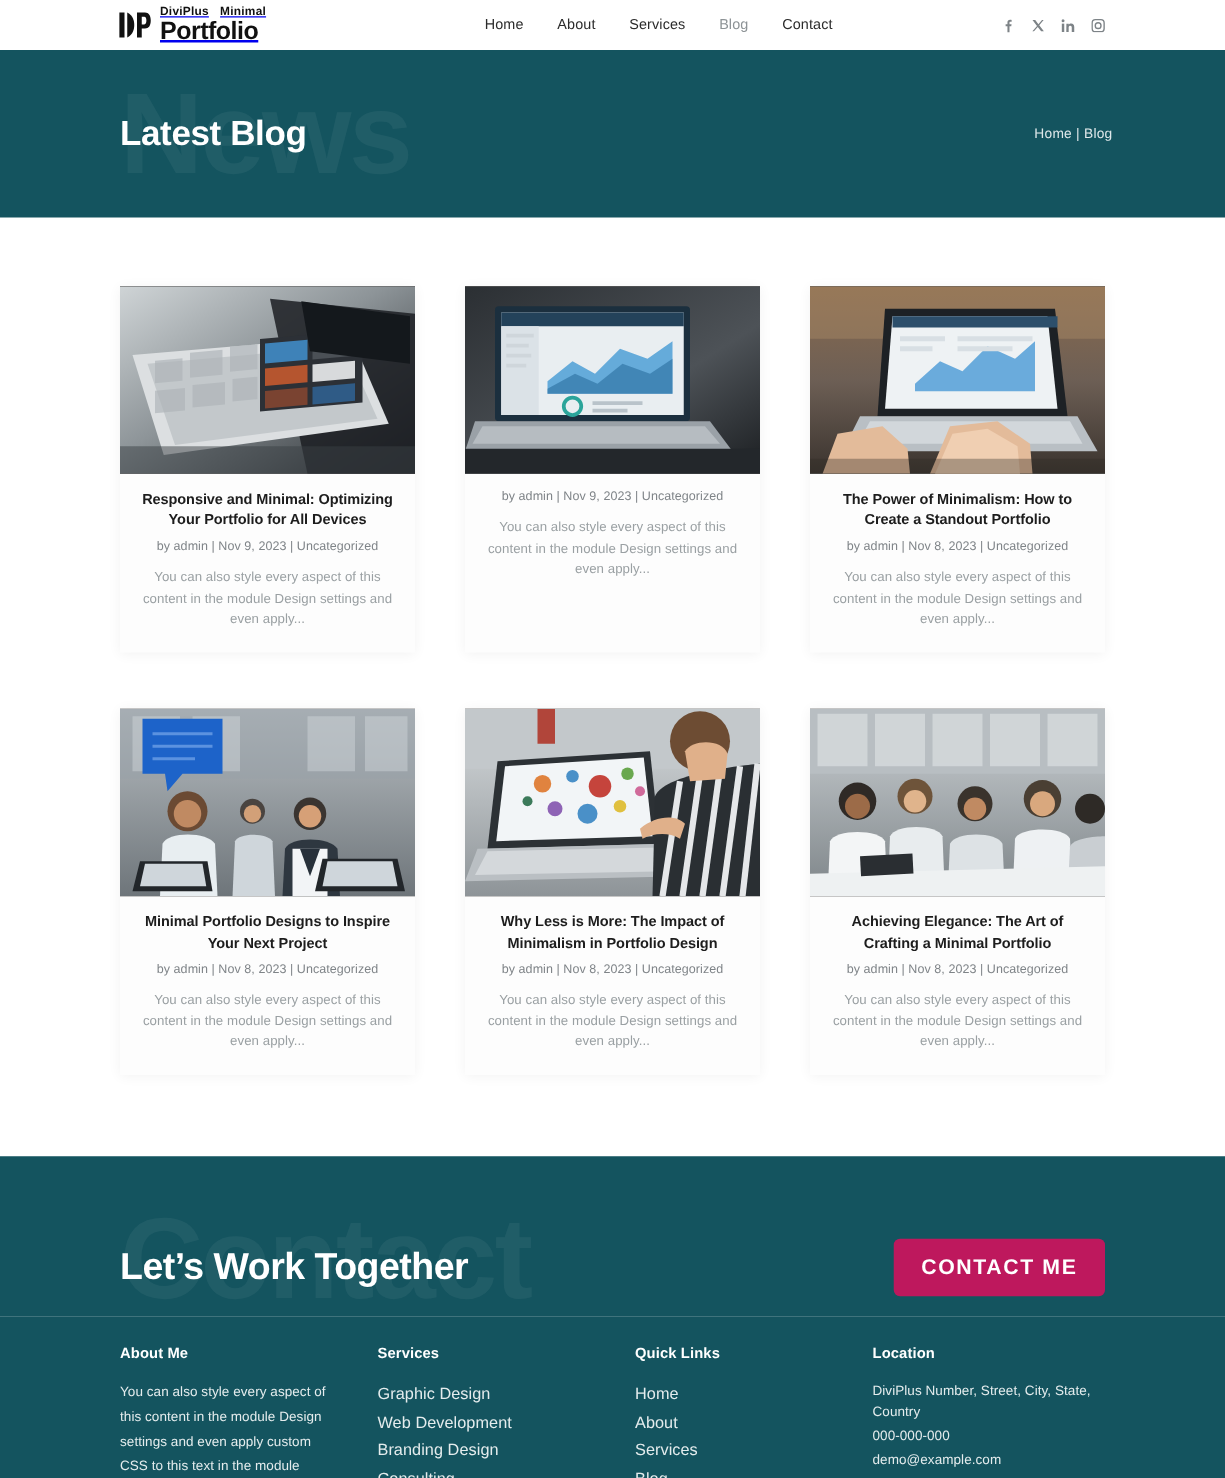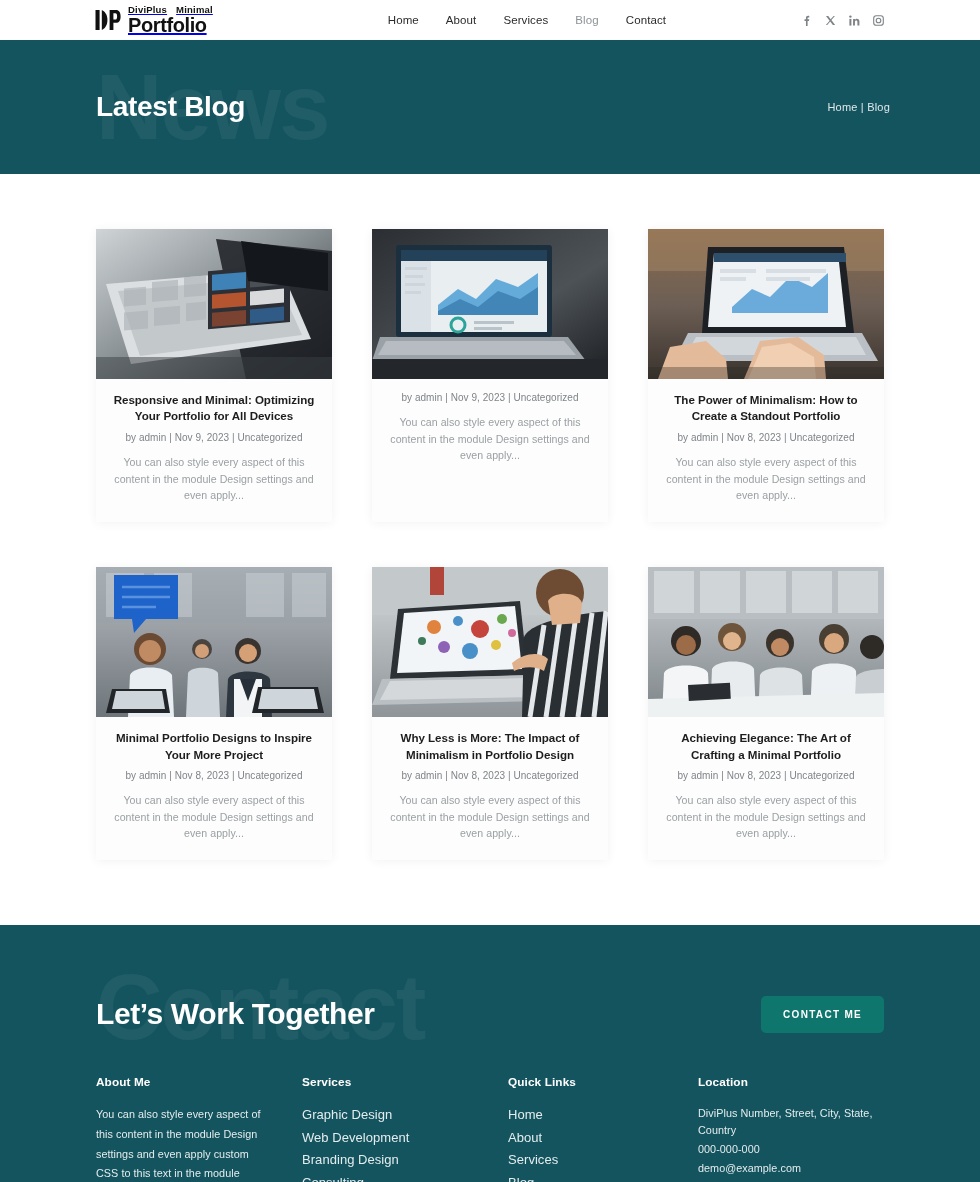--- a/index.html
+++ b/index.html
@@ -175,26 +175,26 @@
   }
   .cta-title {
     position: relative;
     font-size: 30px;
     font-weight: 700;
     color: #ffffff;
     letter-spacing: -0.4px;
   }
   .cta-btn {
     position: relative;
-    background: #0f766e;
+    background: #be185d;
     color: #ffffff;
     border: none;
     border-radius: 5px;
     font-family: "Liberation Sans", sans-serif;
-    font-size: 10px;
+    font-size: 17px;
     font-weight: 600;
     letter-spacing: 1.3px;
     padding: 13px 22px;
     cursor: pointer;
   }
 
   
   .footer {
     background: #14545f;
     padding: 22px 96px 0 96px;
@@ -462,21 +462,21 @@
             <path d="M90 150 L92 106 C95 99 118 99 122 106 L124 150 Z" fill="#cfd6db"></path>
             <circle cx="106" cy="84" r="7" fill="#d2a078"></circle>
 
             <path d="M16 122 L70 122 L74 146 L10 146 Z" fill="#22262a"></path>
             <path d="M20 124 L66 124 L69 142 L16 142 Z" fill="#cfd6db"></path>
             <path d="M162 120 L222 120 L228 146 L156 146 Z" fill="#22262a"></path>
             <path d="M166 122 L218 122 L222 142 L162 142 Z" fill="#cfd6db"></path>
           </svg>
         </div>
         <div class="card-body">
-          <h3 class="card-title">Minimal Portfolio Designs to Inspire Your More Project</h3>
+          <h3 class="card-title">Minimal Portfolio Designs to Inspire Your Next Project</h3>
           <div class="card-meta">by admin | Nov 8, 2023 | Uncategorized</div>
           <p class="card-excerpt">You can also style every aspect of this content in the module Design settings and even apply...</p>
         </div>
       </article>
 
       <article class="card">
         <div class="card-thumb">
           <defs></defs>
           <svg viewBox="0 0 236 150" preserveAspectRatio="none" aria-hidden="true">
             <defs>

